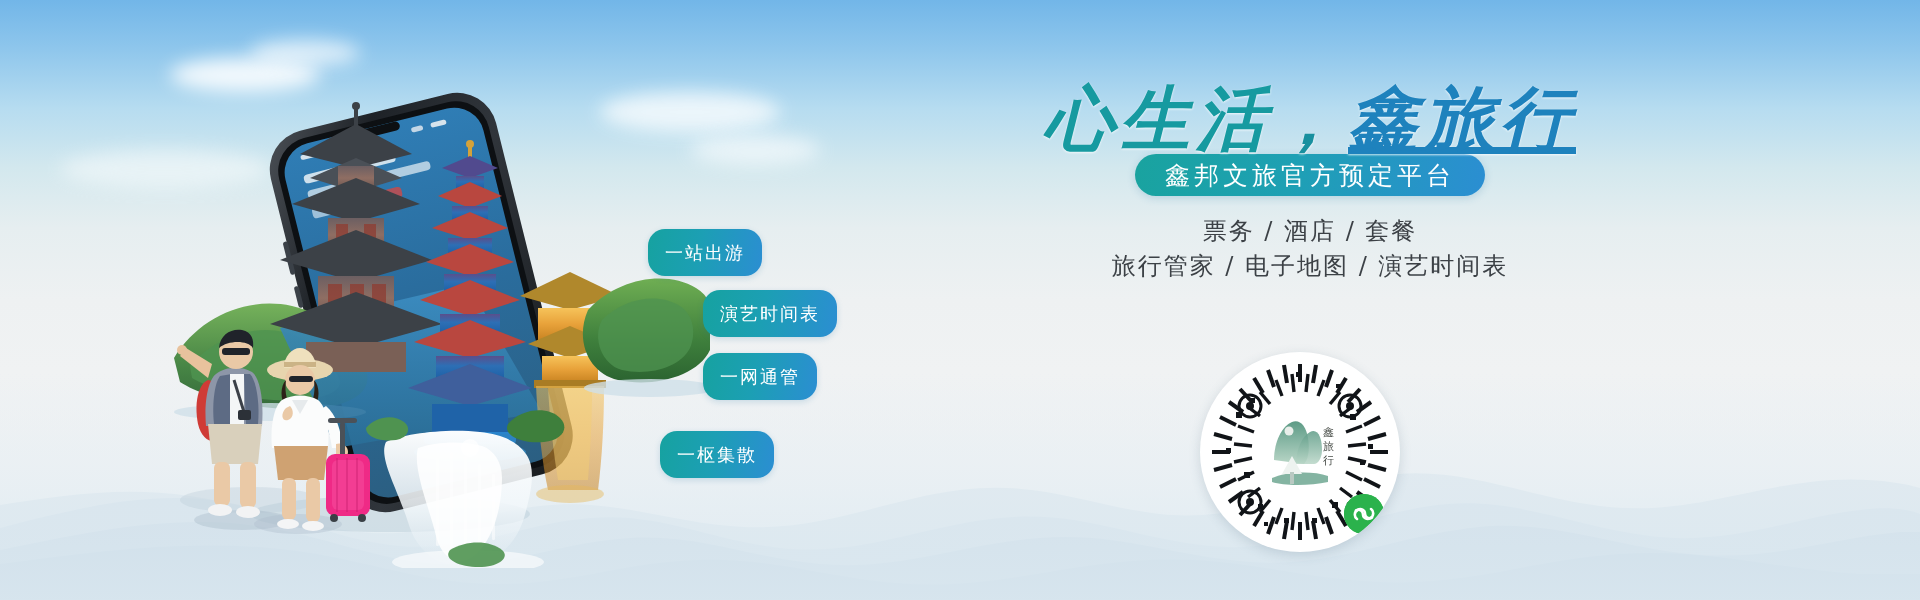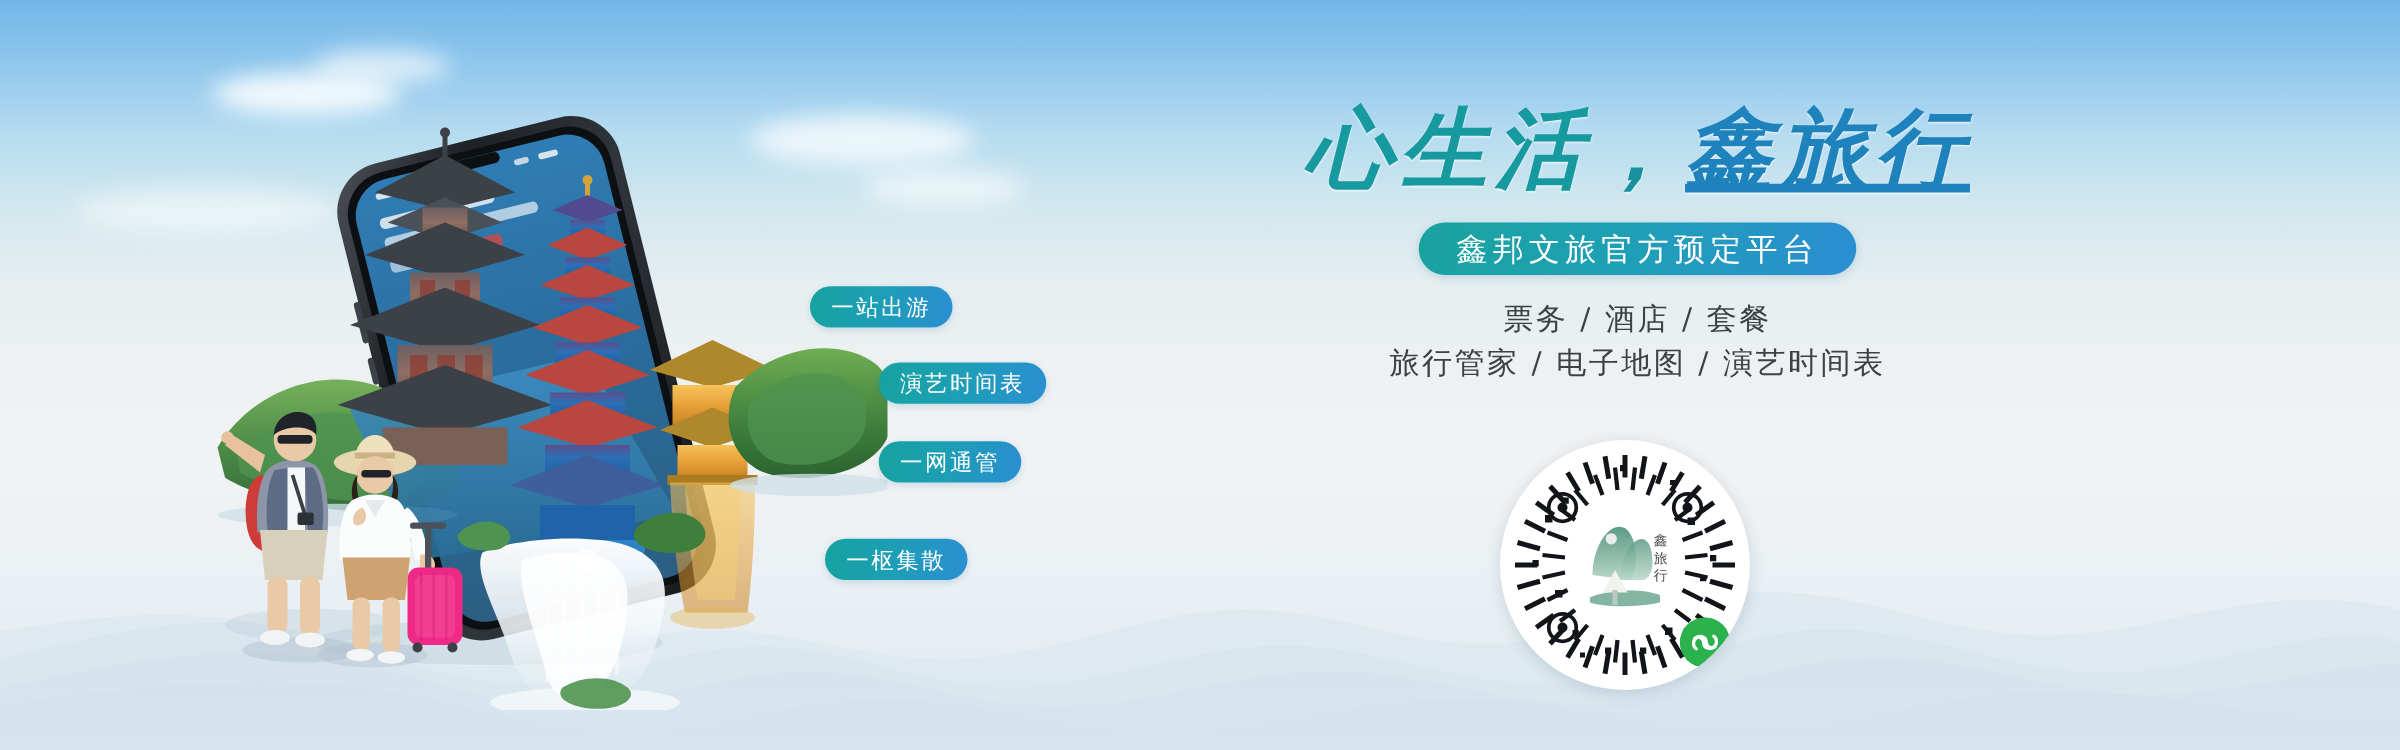--- a/index.html
+++ b/index.html
@@ -27,21 +27,21 @@
   }
   .cloud{position:absolute;border-radius:50%;background:rgba(255,255,255,.85);filter:blur(9px);pointer-events:none;}
 
   
   .art{position:absolute;left:150px;top:28px;width:560px;height:540px;}
   .art svg{position:absolute;left:0;top:0;}
 
   
   .pill{
     position:absolute;display:flex;align-items:center;justify-content:center;
-    height:33px;padding:0 17px;border-radius:17px;
+    height:47px;padding:0 17px;border-radius:17px;
     background:linear-gradient(100deg,#16a2a0 0%,#1c9fb4 45%,#2b8ed2 100%);
     color:#ffffff;font-size:18px;letter-spacing:2px;white-space:nowrap;
     font-family:"DejaVu Sans","Liberation Sans",sans-serif;
     box-shadow:0 2px 6px rgba(30,110,160,.18);
   }
   .pill-1{left:648px;top:229px;}
   .pill-2{left:703px;top:290px;}
   .pill-3{left:703px;top:353px;}
   .pill-4{left:660px;top:431px;}
 
@@ -52,21 +52,21 @@
     font-family:"DejaVu Serif","Liberation Serif",serif;
     letter-spacing:6px;font-style:italic;
     filter:drop-shadow(0 1px 1px rgba(255,255,255,.8));
   }
   .headline .h-a{color:#169aa0;}
   .headline .h-comma{color:#18909f;}
   .headline .h-b{color:#1e82bd;text-decoration:underline;}
 
   .badge{
     display:inline-flex;align-items:center;justify-content:center;
-    margin-top:24px;height:42px;padding:0 30px;border-radius:21px;
+    height:42px;padding:0 30px;border-radius:21px;
     background:linear-gradient(100deg,#19a39f 0%,#1ea0b4 45%,#2b8ed2 100%);
     color:#fff;font-size:25px;letter-spacing:4px;white-space:nowrap;
     font-family:"DejaVu Sans","Liberation Sans",sans-serif;
     box-shadow:0 2px 8px rgba(30,110,160,.2);
   }
   .sublines{margin-top:18px;color:#3c4146;
     font-family:"DejaVu Serif","Liberation Serif",serif;}
   .subline{font-size:24px;line-height:1.45;letter-spacing:2px;white-space:nowrap;}
 
   

